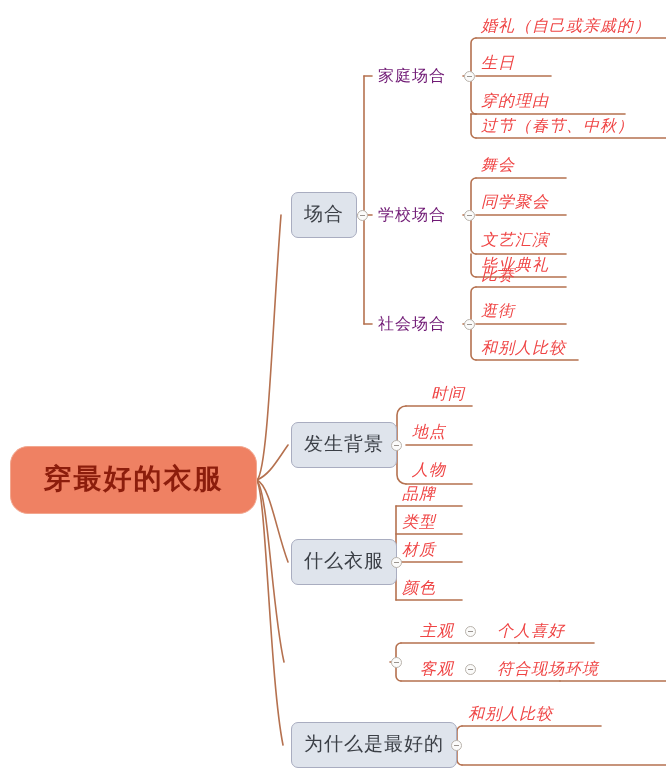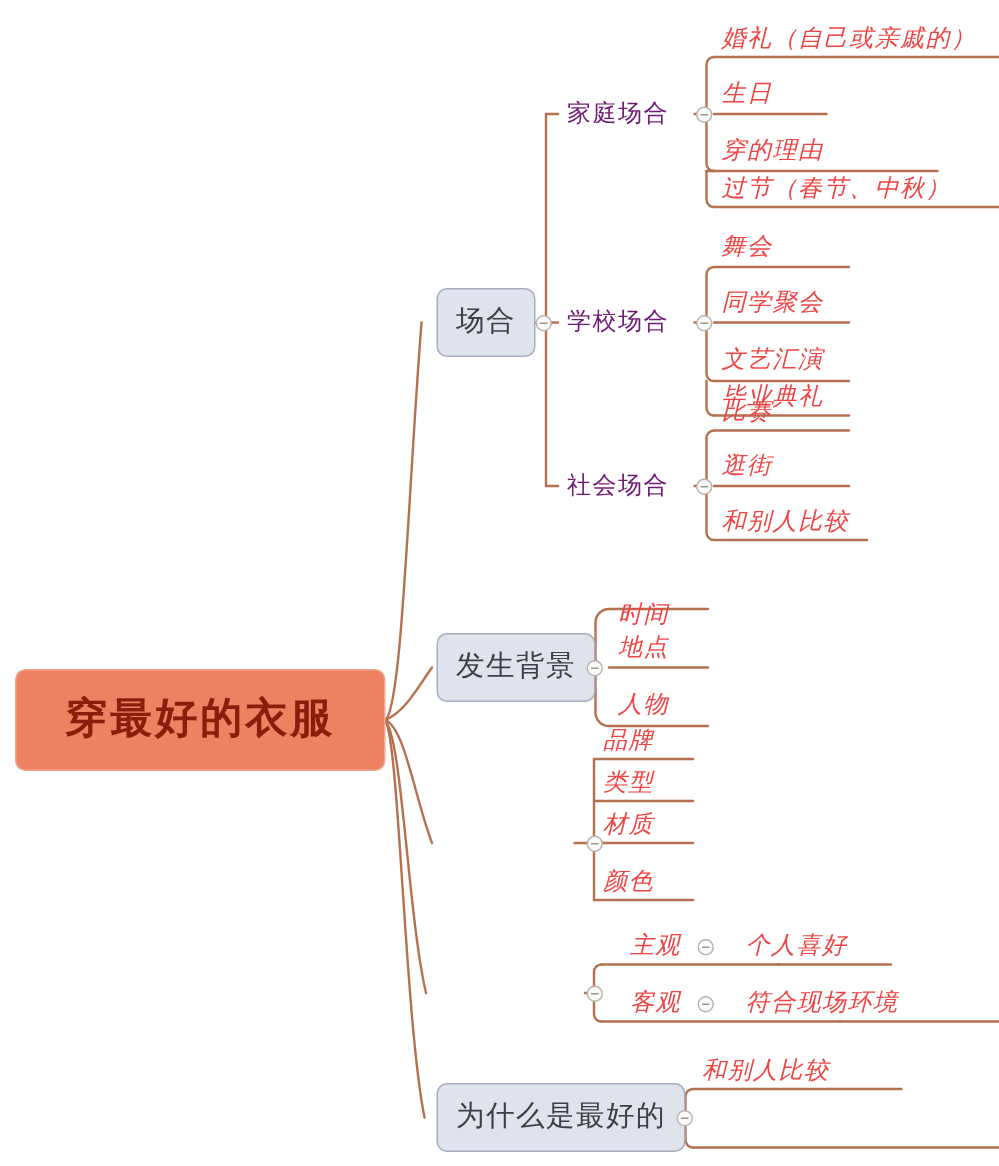--- a/index.html
+++ b/index.html
@@ -24,21 +24,21 @@
   }
   .node {
     position: absolute;
     white-space: nowrap;
     transform: translateY(-50%);
   }
   
   .root-node {
     background: #ef8163;
     border: 1px solid #f2a78f;
-    border-radius: 7px;
+    border-radius: 18px;
     color: #8c1d0c;
     font-weight: bold;
     font-size: 28px;
     letter-spacing: 2px;
     padding: 13px 18px 15px 18px;
     text-align: center;
     box-sizing: border-box;
   }
   
   .l1-node {
@@ -184,24 +184,25 @@
   <div class="node l2-node" style="left:378px; top:324px;text-align:center;">社会场合</div>
   <span class="toggle" style="left:464px; top:324px;"></span>
 
   <div class="node leaf-node" style="left:481px; top:275px;">比赛</div>
   <div class="node leaf-node" style="left:481px; top:311px;">逛街</div>
   <div class="node leaf-node" style="left:481px; top:348px;">和别人比较</div>
 
   <div class="node l1-node" style="left:291px; top:445px;">发生背景</div>
   <span class="toggle" style="left:391px; top:445px;"></span>
 
-  <div class="node leaf-node" style="left:412px; top:394px;margin-top:16px;">时间</div>
+  <div class="node leaf-node" style="left:431px; top:394px;">时间</div>
   <div class="node leaf-node" style="left:412px; top:432px;">地点</div>
   <div class="node leaf-node" style="left:412px; top:470px;">人物</div>
 
+  <div class="node l1-node" style="left:291px; top:562px;">什么衣服</div>
   <span class="toggle" style="left:391px; top:562px;"></span>
 
   <div class="node leaf-node" style="left:402px; top:494px;">品牌</div>
   <div class="node leaf-node" style="left:402px; top:522px;">类型</div>
   <div class="node leaf-node" style="left:402px; top:550px;">材质</div>
   <div class="node leaf-node" style="left:402px; top:588px;">颜色</div>
 
   <span class="toggle" style="left:391px; top:662px;"></span>
 
   <div class="node leaf-node" style="left:420px; top:631px;">主观</div>

